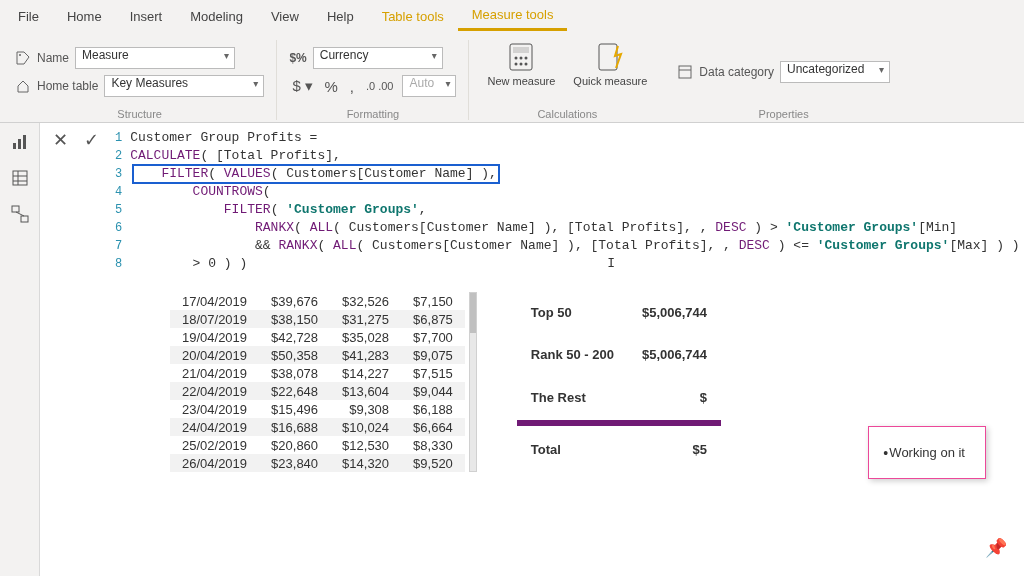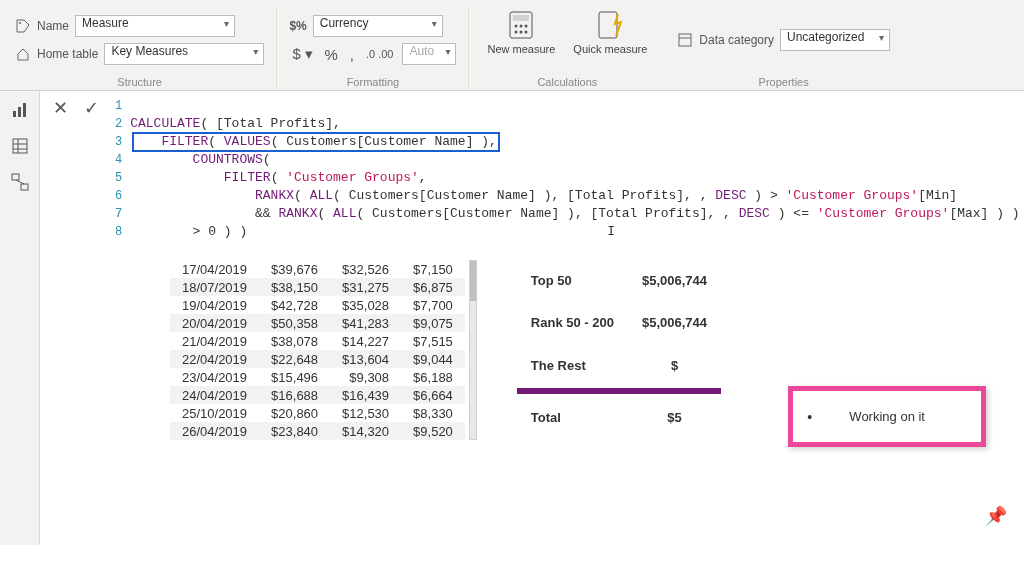--- a/index.html
+++ b/index.html
@@ -28,41 +28,51 @@
   .side-rail { width: 40px; background: #f3f2f1; border-right: 1px solid #d9d9d9; display: flex; flex-direction: column; align-items: center; padding-top: 8px; gap: 14px; }
   .rail-icon { width: 22px; height: 22px; display:flex; align-items:center; justify-content:center; color:#555; }
   .main-area { flex: 1; position: relative; padding: 0; overflow: hidden; }
   .formula-bar { display: flex; align-items: flex-start; padding: 6px 10px 4px 10px; gap: 10px; }
   .fb-cancel, .fb-commit { font-size: 18px; color: #555; padding: 0 3px; cursor: pointer; }
   .code-block { font-family: Consolas, "Courier New", monospace; font-size: 13px; line-height: 18px; flex: 1; position: relative; }
   .code-line { display: flex; }
   .gutter { width: 18px; text-align: right; color: #2b91af; padding-right: 8px; user-select: none; font-size: 12px; }
   .code-text { white-space: pre; }
   .kw-blue { color: #701a75; }
-  .kw-str  { color: #be185d; }
+  .kw-str  { color: #0f766e; font-weight: bold; }
   .hl-box { position: absolute; border: 2px solid #1a5fd0; left: 20px; top: 35px; width: 368px; height: 20px; pointer-events:none; }
   .tables-row { display: flex; gap: 40px; margin-left: 130px; margin-top: 15px; }
   .data-table { border-collapse: collapse; font-size: 13px; }
   .data-table td { padding: 1px 12px; text-align: right; }
   .data-table td:first-child { text-align: left; }
   .data-table tr:nth-child(even) td { background: #f2f2f2; }
   .summary-table { border-collapse: collapse; font-size: 13px; }
   .summary-table td { padding: 1px 14px; font-weight: bold; }
-  .summary-table td:nth-child(2) { text-align: center; }
+  .summary-table td:nth-child(2) { text-align: right; }
   .summary-table .total-row td { font-weight: bold; border-top: 6px solid #701a75; }
-  .tooltip { position: absolute; right: 38px; bottom: 98px; background: #fff; border: 5px solid #ec4899; box-shadow: 2px 2px 6px rgba(0,0,0,.2); padding: 18px 56px; font-size: 13px; z-index: 5; }
+  .tooltip { position: absolute; right: 38px; bottom: 98px; background: #fff; border: 1px solid #ec4899; box-shadow: 2px 2px 6px rgba(0,0,0,.2); padding: 18px 20px; font-size: 13px; z-index: 5; }
   .tooltip::before { content: "•"; position: absolute; left: 14px; top: 18px; color: #333; font-size: 14px; }
   .pin-icon { position:absolute; right:16px; bottom:18px; color:#2a7de1; font-size:18px; pointer-events:none; }
   .mini-scroll { width:8px; background:#e8e8e8; height:180px; border:1px solid #d0d0d0; }
   .mini-scroll .thumb { background:#c0c0c0; width:100%; height:40px; margin-top:0; }
 </style>
 </head>
 <body>
 
 <div class="ribbon-area">
+  <div class="tabs">
+    <div class="tab">File</div>
+    <div class="tab">Home</div>
+    <div class="tab">Insert</div>
+    <div class="tab">Modeling</div>
+    <div class="tab">View</div>
+    <div class="tab">Help</div>
+    <div class="tab gold">Table tools</div>
+    <div class="tab gold active">Measure tools</div>
+  </div>
 
   <div class="ribbon-body">
 
     <div class="ribbon-group">
       <div class="group-rows">
         <div class="row-inline">
           <span class="icon-box">
               <svg width="14" height="14">
                 <path d="M1 1 L8 1 L13 6 L8 13 L1 13 Z" fill="none" stroke="#666"></path>
                 <circle cx="4" cy="4" r="1" fill="#666"></circle>
@@ -172,20 +182,21 @@
   </div>
 
   <div class="main-area">
     <div class="formula-bar">
       <span class="fb-cancel">✕</span>
       <span class="fb-commit">✓</span>
       <div class="code-block">
         <div class="hl-box"></div>
         <div class="code-line">
             <span class="gutter">1</span>
+            <span class="code-text">Customer Group Profits =</span>
           </div>
         <div class="code-line">
             <span class="gutter">2</span>
             <span class="code-text"><span class="kw-blue">CALCULATE</span><span>( [Total Profits],</span></span>
           </div>
         <div class="code-line">
             <span class="gutter">3</span>
             <span class="code-text"><span class="kw-blue">    FILTER</span><span>( </span><span class="kw-blue">VALUES</span><span>( Customers[Customer Name] ),</span></span>
           </div>
         <div class="code-line">
@@ -253,25 +264,25 @@
               </tr>
               <tr>
                 <td>23/04/2019</td>
                 <td>$15,496</td>
                 <td>$9,308</td>
                 <td>$6,188</td>
               </tr>
               <tr>
                 <td>24/04/2019</td>
                 <td>$16,688</td>
-                <td>$16,439</td>
+                <td>$10,024</td>
                 <td>$6,664</td>
               </tr>
               <tr>
-                <td>25/10/2019</td>
+                <td>25/02/2019</td>
                 <td>$20,860</td>
                 <td>$12,530</td>
                 <td>$8,330</td>
               </tr>
               <tr>
                 <td>26/04/2019</td>
                 <td>$23,840</td>
                 <td>$14,320</td>
                 <td>$9,520</td>
               </tr>

